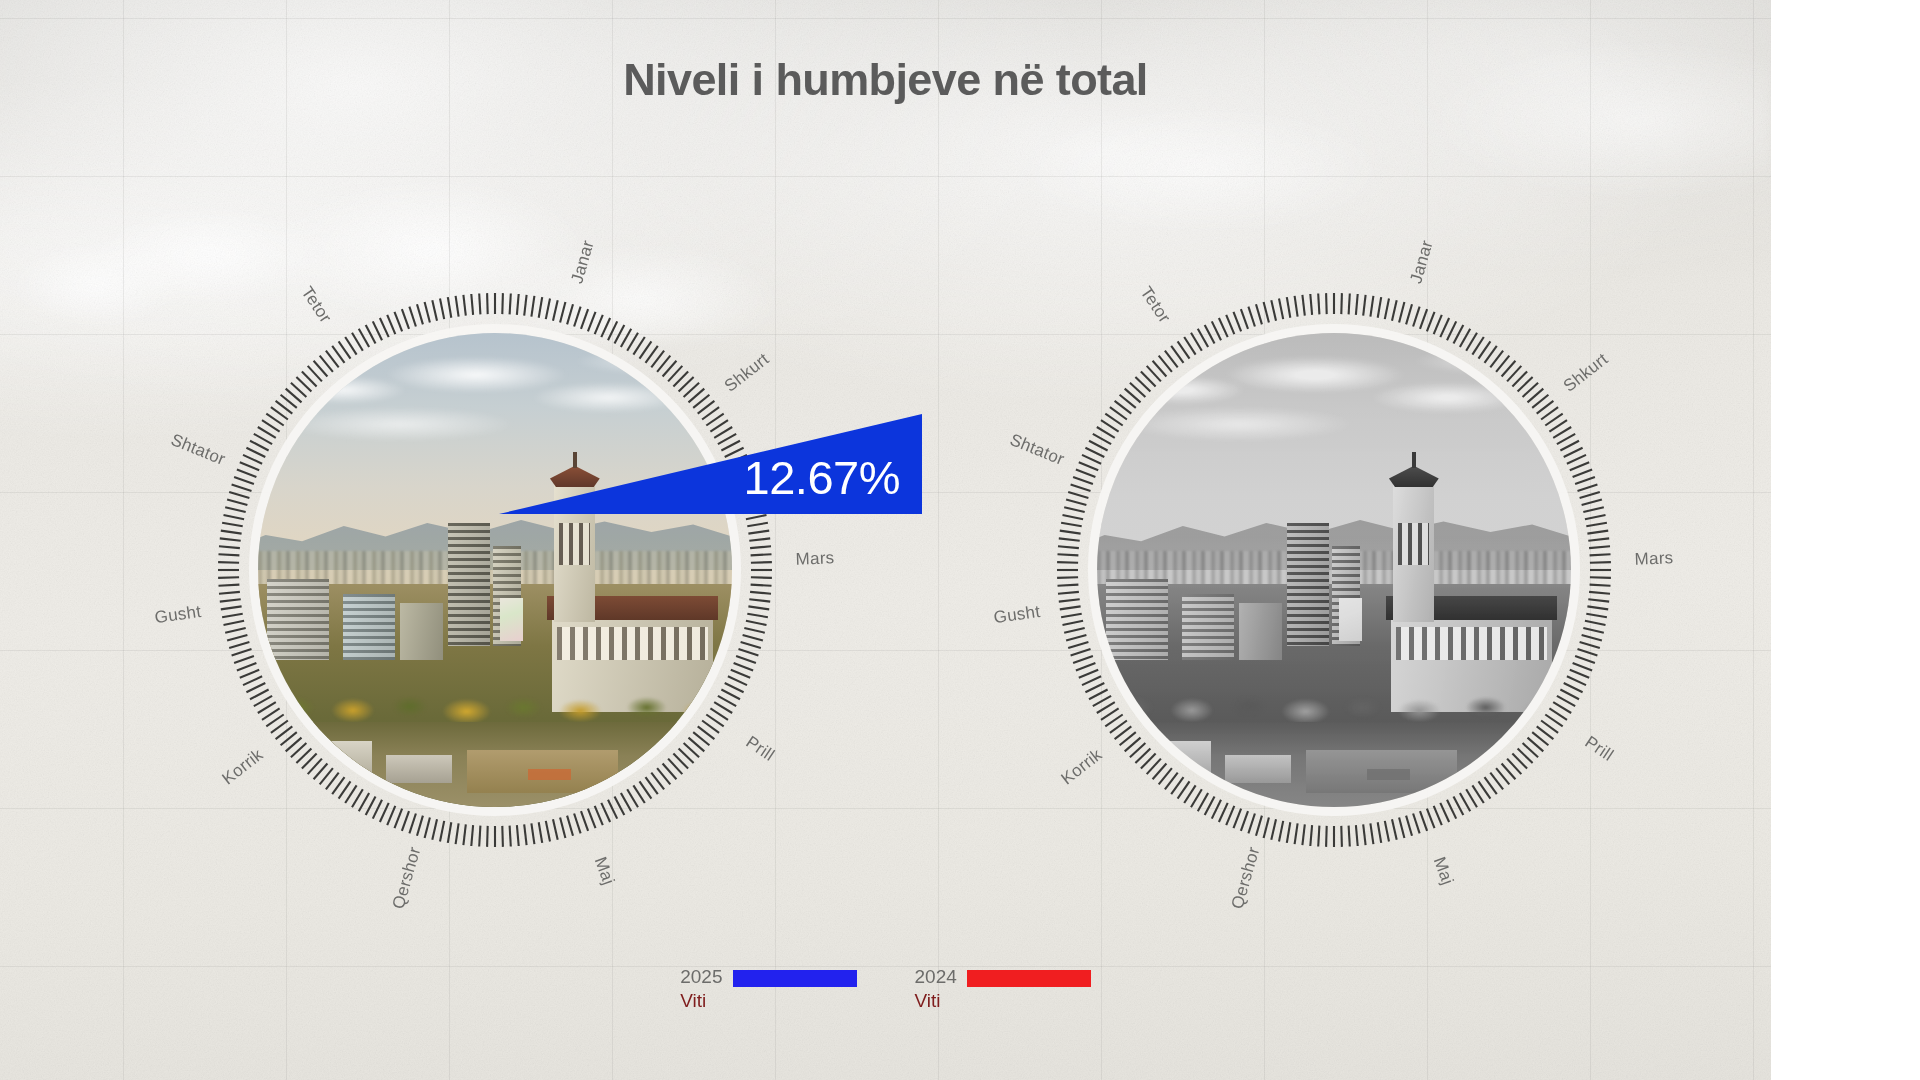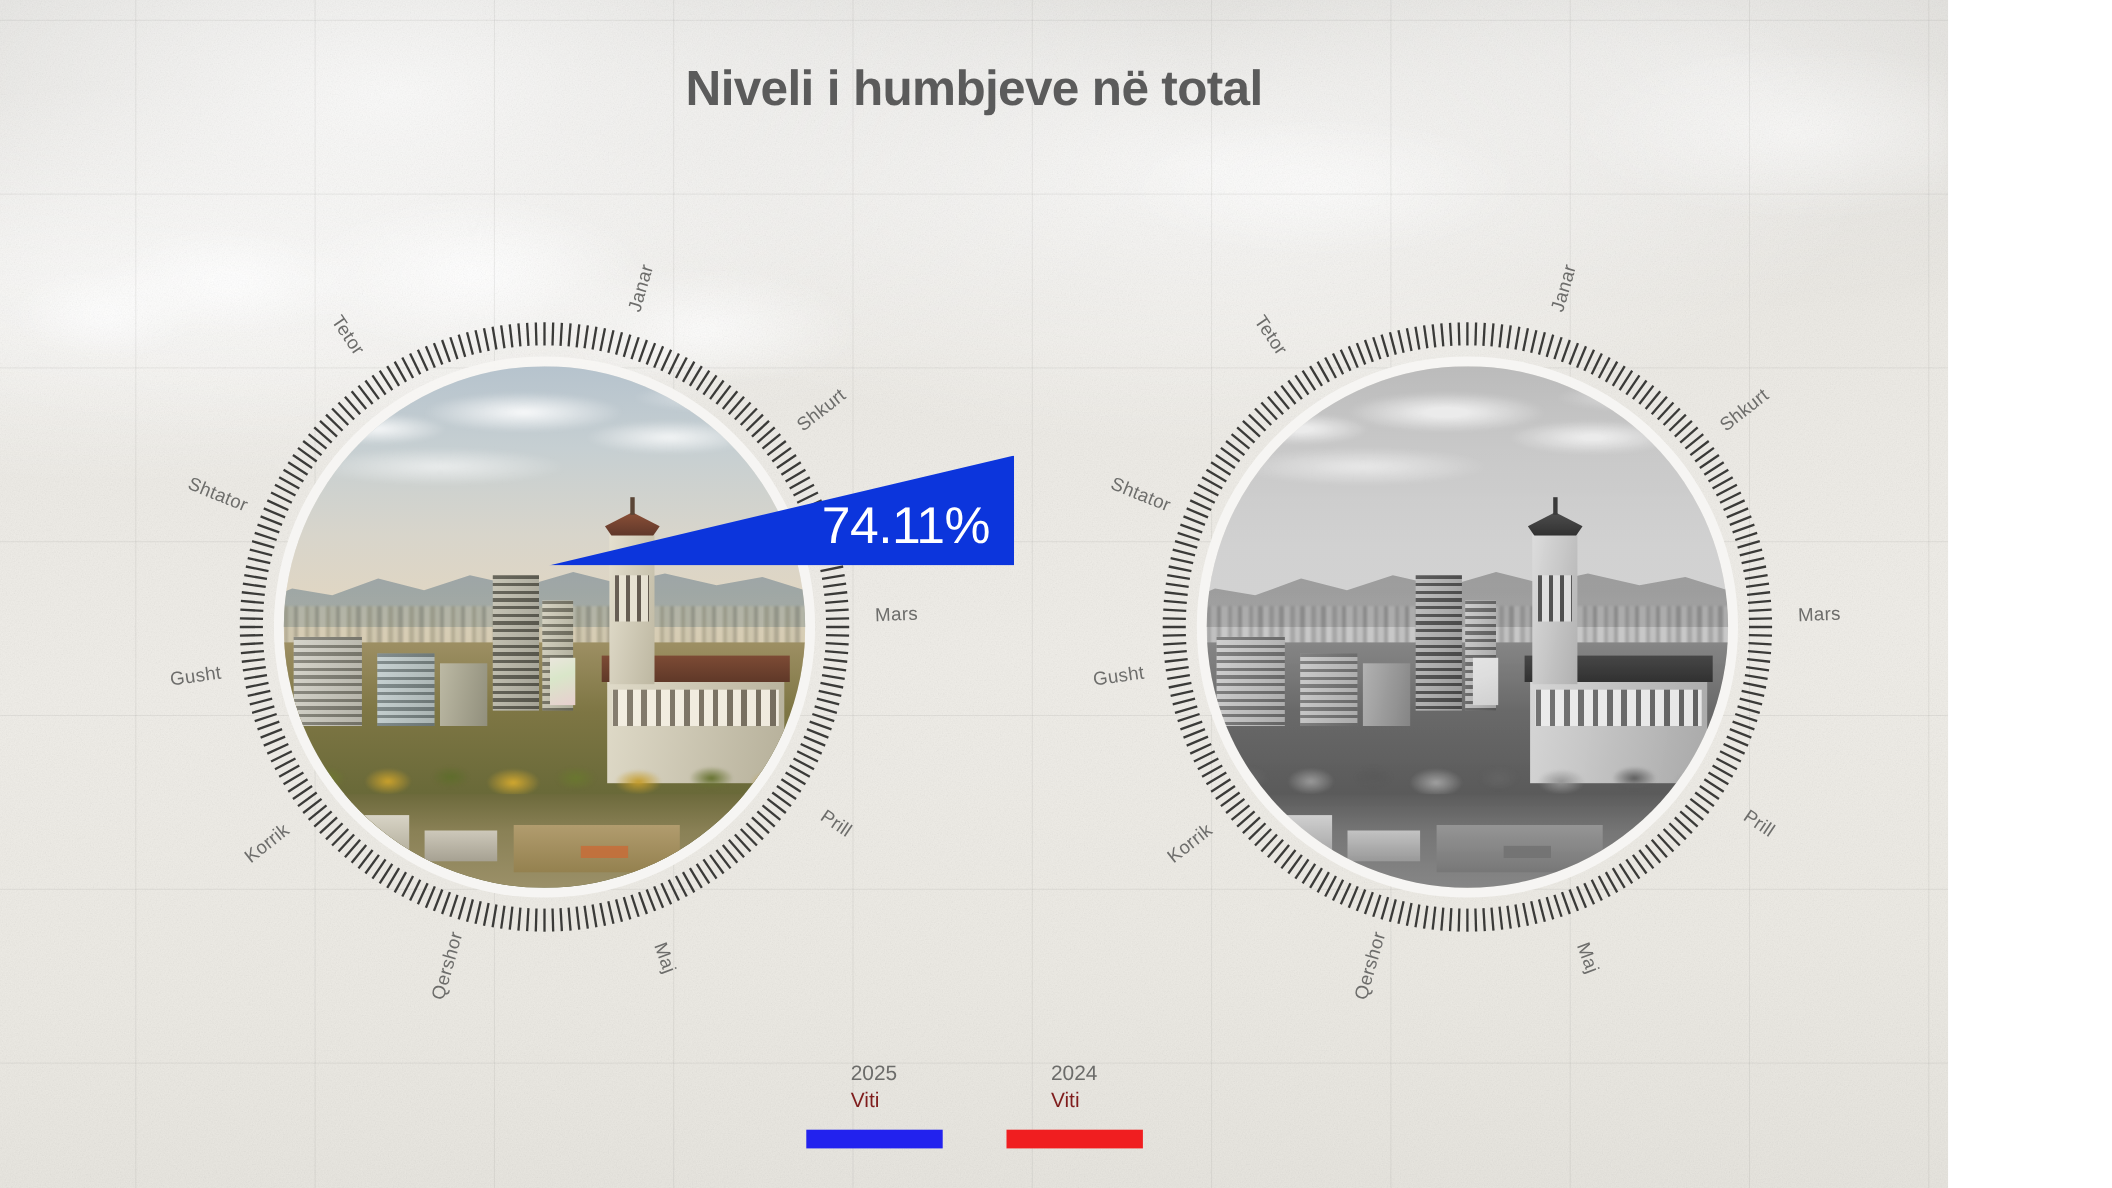--- a/index.html
+++ b/index.html
@@ -242,21 +242,21 @@
   
   .legend {
     position: absolute;
     left: 0; right: 0;
     top: 965px;
     display: flex;
     justify-content: center;
     gap: 58px;
     z-index: 8;
   }
-  .legend-item { display: flex; align-items: center; gap: 10px; flex-direction: column; }
+  .legend-item { display: flex; align-items: flex-start; gap: 10px; }
   .legend-text { display: flex; flex-direction: column; line-height: 1.24; }
   .legend-year  { font-size: 19px; color: #6c6c6a; }
   .legend-label { font-size: 19px; color: #7f1d1d; }
   .legend-swatch { width: 124px; height: 17px; margin-top: 5px; }
 </style>
 </head>
 <body>
 
 <div id="stage">
 
@@ -789,21 +789,21 @@
         <div class="blk fg-roof-1"></div>
         <div class="blk fg-roof-2"></div>
         <div class="blk fg-site"></div>
         <div class="blk fg-mark"></div>
       </div>
     </div>
   </div>
 
   <div class="wedge left">
     <div class="shape" id="wedgeShapeL" style="background: rgb(12, 53, 220);"></div>
-    <div class="value">74.11%</div>
+    <div class="value">12.67%</div>
   </div>
 
   <div id="monthLayerL">
       <div class="month" style="left: 583.204px; top: 262.396px; transform: translate(-50%, -50%) rotate(-74deg);">Janar</div>
       <div class="month" style="left: 747.163px; top: 372.988px; transform: translate(-50%, -50%) rotate(-38deg);">Shkurt</div>
       <div class="month" style="left: 814.805px; top: 558.832px; transform: translate(-50%, -50%) rotate(-2deg);">Mars</div>
       <div class="month" style="left: 760.292px; top: 748.942px; transform: translate(-50%, -50%) rotate(34deg);">Prill</div>
       <div class="month" style="left: 604.446px; top: 870.702px; transform: translate(-50%, -50%) rotate(70deg);">Maj</div>
       <div class="month" style="left: 406.796px; top: 877.604px; transform: translate(-50%, -50%) rotate(-74deg);">Qershor</div>
       <div class="month" style="left: 242.837px; top: 767.012px; transform: translate(-50%, -50%) rotate(-38deg);">Korrik</div>

